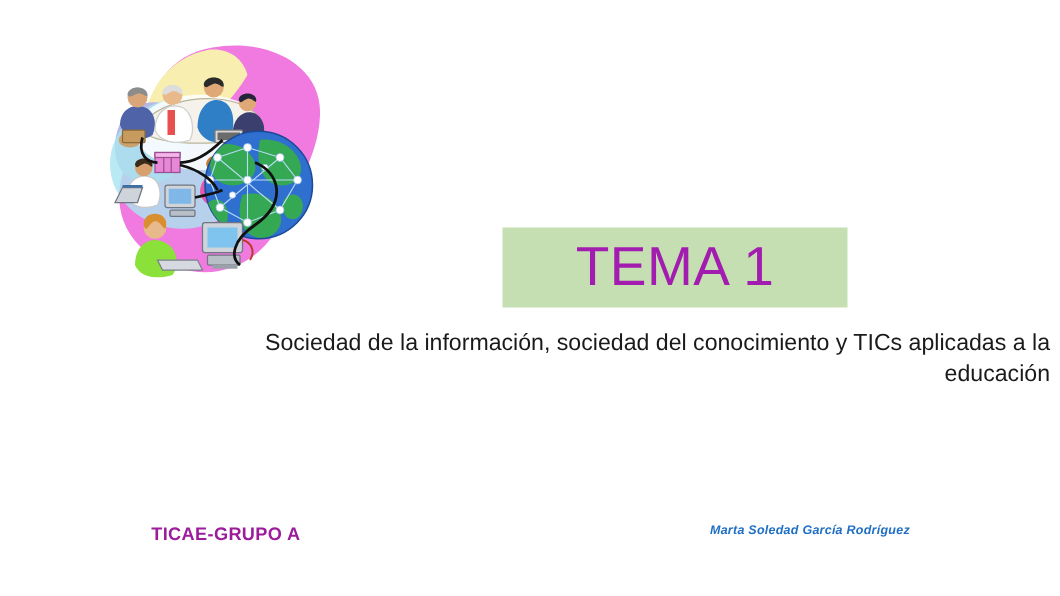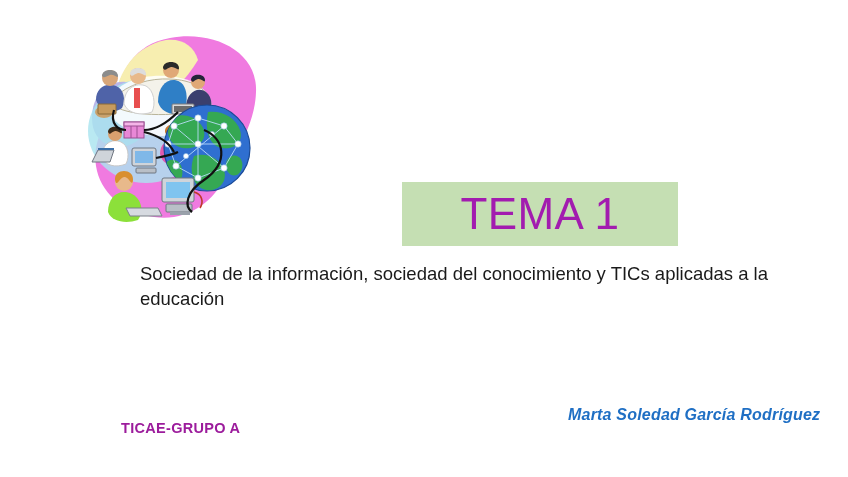--- a/index.html
+++ b/index.html
@@ -53,21 +53,21 @@
     line-height: 1;
     white-space: nowrap;
   }
 
   
   #subtitle {
     position: absolute;
     left: 140px;
     top: 262px;
     width: 700px;
-    text-align: left;
+    text-align: right;
     font-family: "Liberation Sans", sans-serif;
     font-size: 18.5px;
     font-weight: 400;
     color: #1a1a1a;
     line-height: 1.35;
   }
 
   
   #footer-left {
     position: absolute;
@@ -75,23 +75,23 @@
     top: 420px;
     font-family: "Liberation Sans", sans-serif;
     font-size: 14.5px;
     font-weight: bold;
     color: #9c1c9c;
     letter-spacing: 0.3px;
   }
   #footer-right {
     position: absolute;
     left: 568px;
-    top: 406px;
-    font-family: "Liberation Sans", sans-serif;
-    font-size: 16px;
+    top: 419px;
+    font-family: "Liberation Sans", sans-serif;
+    font-size: 10px;
     font-weight: bold;
     font-style: italic;
     color: #1f6fc4;
     letter-spacing: 0.2px;
   }
 </style>
 </head>
 <body>
 
 <div id="slide">

